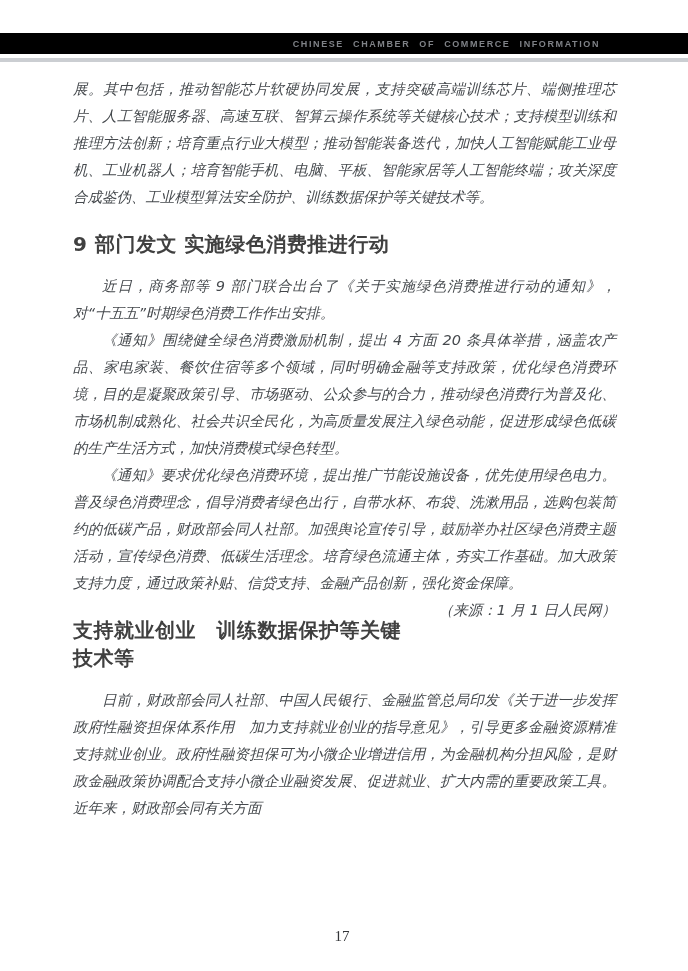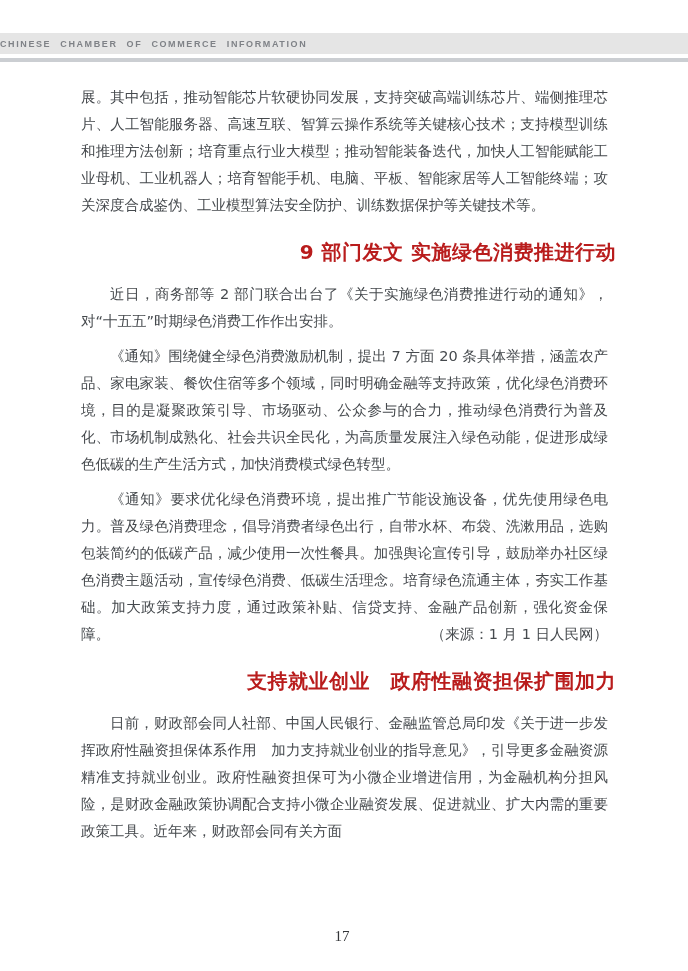--- a/index.html
+++ b/index.html
@@ -14,24 +14,24 @@
     background: #ffffff;
     overflow: hidden;
     font-family: "DejaVu Sans", sans-serif;
   }
   .header-bar {
     position: absolute;
     top: 33px;
     left: 0;
     width: 688px;
     height: 21px;
-    background: #e5e5e5;
+    background: #000000;
     display: flex;
     align-items: center;
-    justify-content: flex-start;
+    justify-content: flex-end;
     box-sizing: border-box;
     padding-right: 88px;
   }
   .header-text {
     font-family: "Liberation Sans", sans-serif;
     font-size: 9px;
     font-weight: bold;
     letter-spacing: 1.6px;
     word-spacing: 5px;
     color: #7f8287;
@@ -49,38 +49,39 @@
     position: absolute;
     top: 76px;
     left: 73px;
     width: 543px;
     color: #45494d;
     font-size: 14.5px;
     line-height: 27px;
     text-align: justify;
   }
   .para {
-    margin: 8px;
+    margin: 0;
     text-indent: 2em;
+    font-style: italic;
   }
   .para.no-indent {
     text-indent: 0;
   }
   .source {
     float: right;
     white-space: nowrap;
   }
   .article-title {
     margin: 19px 0 15px 0;
     font-size: 20px;
     line-height: 28px;
     font-weight: bold;
-    text-align: right;
+    text-align: left;
     text-indent: 0;
-    color: #b91c1c;
+    color: #404040;
     letter-spacing: 0.5px;
   }
   .page-number {
     position: absolute;
     top: 928px;
     left: 0;
     width: 684px;
     text-align: center;
     font-family: "Liberation Serif", serif;
     font-size: 15px;
@@ -98,31 +99,31 @@
   <div class="header-rule"></div>
 
   <div class="content">
 
     <p class="para no-indent">
       <span>展。其中包括，推动智能芯片软硬协同发展，支持突破高端训练芯片、端侧推理芯片、人工智能服务器、高速互联、智算云操作系统等关键核心技术；支持模型训练和推理方法创新；培育重点行业大模型；推动智能装备迭代，加快人工智能赋能工业母机、工业机器人；培育智能手机、电脑、平板、智能家居等人工智能终端；攻关深度合成鉴伪、工业模型算法安全防护、训练数据保护等关键技术等。</span>
     </p>
 
     <h2 class="article-title">9 部门发文 实施绿色消费推进行动</h2>
 
-    <p class="para">近日，商务部等 2 部门联合出台了《关于实施绿色消费推进行动的通知》，对“十五五”时期绿色消费工作作出安排。</p>
+    <p class="para">近日，商务部等 9 部门联合出台了《关于实施绿色消费推进行动的通知》，对“十五五”时期绿色消费工作作出安排。</p>
 
-    <p class="para">《通知》围绕健全绿色消费激励机制，提出 7 方面 20 条具体举措，涵盖农产品、家电家装、餐饮住宿等多个领域，同时明确金融等支持政策，优化绿色消费环境，目的是凝聚政策引导、市场驱动、公众参与的合力，推动绿色消费行为普及化、市场机制成熟化、社会共识全民化，为高质量发展注入绿色动能，促进形成绿色低碳的生产生活方式，加快消费模式绿色转型。</p>
+    <p class="para">《通知》围绕健全绿色消费激励机制，提出 4 方面 20 条具体举措，涵盖农产品、家电家装、餐饮住宿等多个领域，同时明确金融等支持政策，优化绿色消费环境，目的是凝聚政策引导、市场驱动、公众参与的合力，推动绿色消费行为普及化、市场机制成熟化、社会共识全民化，为高质量发展注入绿色动能，促进形成绿色低碳的生产生活方式，加快消费模式绿色转型。</p>
 
 
     <p class="para">
-      <span>《通知》要求优化绿色消费环境，提出推广节能设施设备，优先使用绿色电力。普及绿色消费理念，倡导消费者绿色出行，自带水杯、布袋、洗漱用品，选购包装简约的低碳产品，减少使用一次性餐具。加强舆论宣传引导，鼓励举办社区绿色消费主题活动，宣传绿色消费、低碳生活理念。培育绿色流通主体，夯实工作基础。加大政策支持力度，通过政策补贴、信贷支持、金融产品创新，强化资金保障。</span>
+      <span>《通知》要求优化绿色消费环境，提出推广节能设施设备，优先使用绿色电力。普及绿色消费理念，倡导消费者绿色出行，自带水杯、布袋、洗漱用品，选购包装简约的低碳产品，财政部会同人社部。加强舆论宣传引导，鼓励举办社区绿色消费主题活动，宣传绿色消费、低碳生活理念。培育绿色流通主体，夯实工作基础。加大政策支持力度，通过政策补贴、信贷支持、金融产品创新，强化资金保障。</span>
       <span class="source">（来源：1 月 1 日人民网）</span>
     </p>
 
-    <h2 class="article-title">支持就业创业　政府性融资担保扩围加力</h2>
+    <h2 class="article-title">支持就业创业　训练数据保护等关键技术等</h2>
 
     <p class="para">日前，财政部会同人社部、中国人民银行、金融监管总局印发《关于进一步发挥政府性融资担保体系作用　加力支持就业创业的指导意见》，引导更多金融资源精准支持就业创业。政府性融资担保可为小微企业增进信用，为金融机构分担风险，是财政金融政策协调配合支持小微企业融资发展、促进就业、扩大内需的重要政策工具。近年来，财政部会同有关方面</p>
 
   </div>
 
   <div class="page-number">17</div>
 
 </div>
 
 </body></html>

